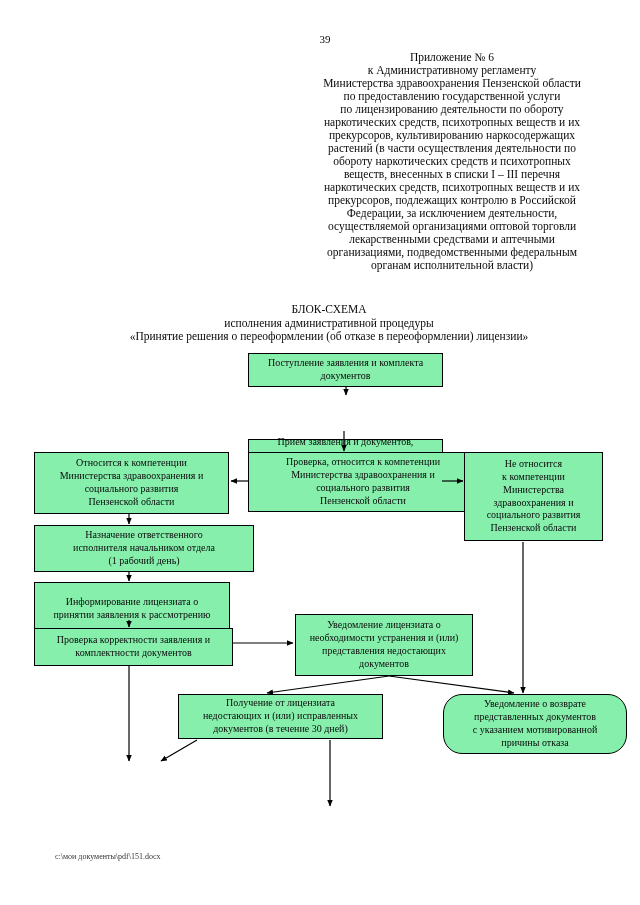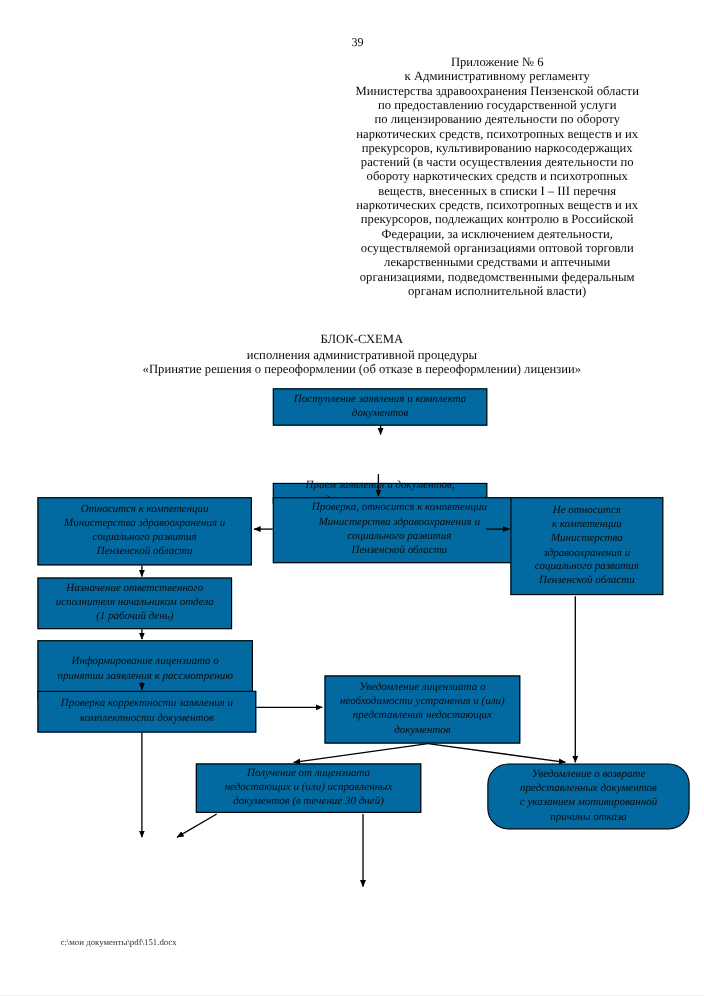--- a/index.html
+++ b/index.html
@@ -27,30 +27,29 @@
     font-weight:normal;white-space:pre-line;
   }
   .fbox{
     position:absolute;
     border:1.5px solid #000;
     box-sizing:border-box;
     display:flex;align-items:center;justify-content:center;
     text-align:center;
     font-size:10px;line-height:12.8px;
     white-space:pre-line;
-    background:#0369a1;
+    background:#86efac;
     padding:1px 2px;
-    font-style:italic;
   }
   .box-a{left:248px;top:353px;width:195px;height:34px;}
   .box-b{left:248px;top:396px;width:195px;height:19px;margin-top:43px;}
   .box-c{left:248px;top:452px;width:230px;height:60px;}
   .box-d{left:34px; top:452px;width:195px;height:62px;}
   .box-e{left:464px;top:452px;width:139px;height:89px;}
-  .box-f{left:34px; top:525px;width:177px;height:47px;}
+  .box-f{left:34px; top:525px;width:220px;height:47px;}
   .box-g{left:34px; top:582px;width:196px;height:54px;}
   .box-h{left:34px; top:628px;width:199px;height:38px;}
   .box-i{left:295px;top:614px;width:178px;height:62px;}
   .box-j{left:178px;top:694px;width:205px;height:45px;}
   .box-k{left:443px;top:694px;width:184px;height:60px;border-radius:19px;}
   .box-l{left:47px; top:762px;width:203px;height:35px;}
   .arrow-layer{
     position:absolute;left:0;top:340px;width:640px;height:480px;
     pointer-events:none;
   }

